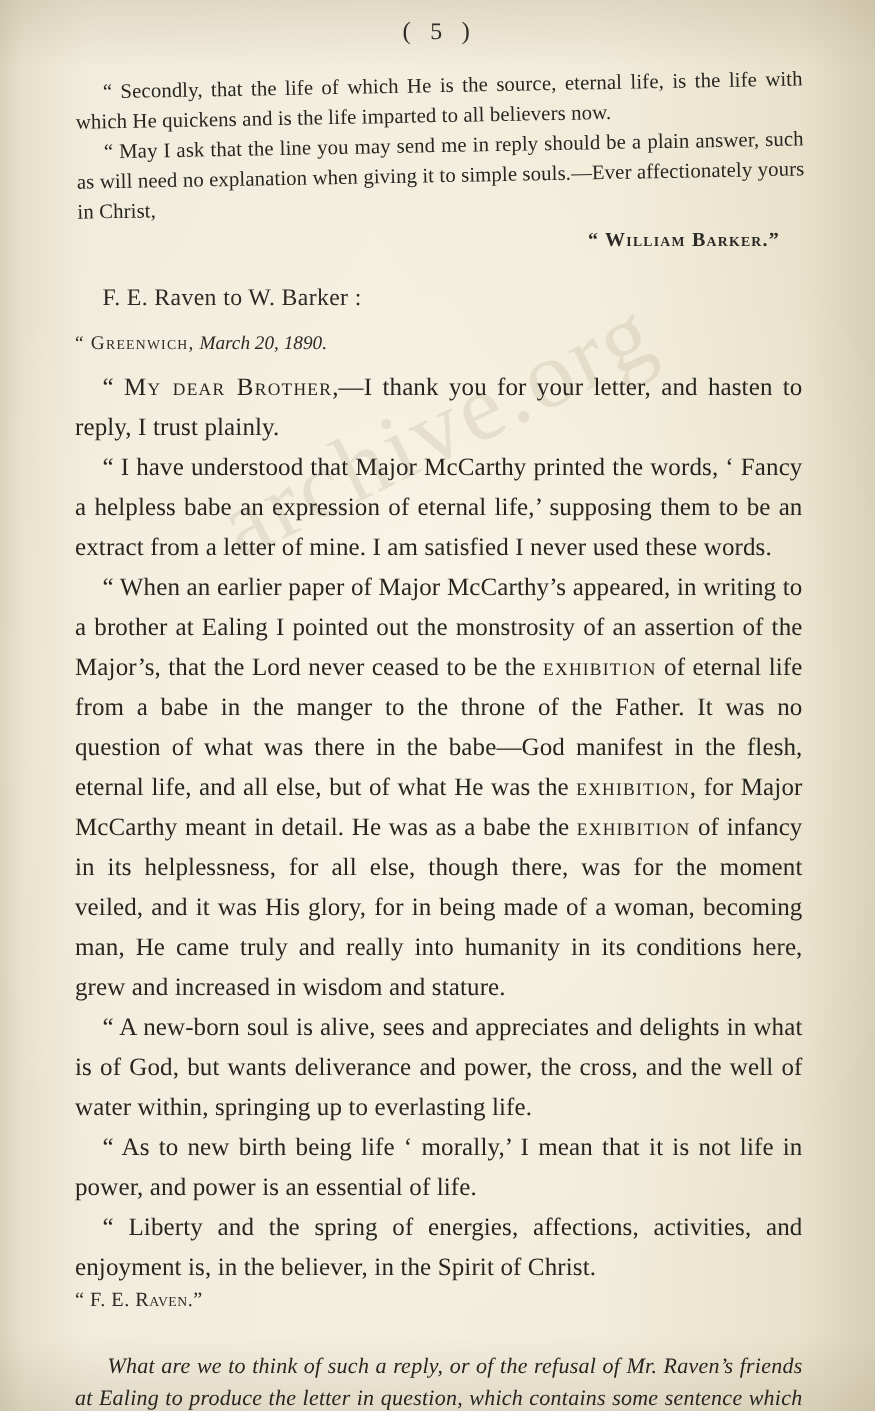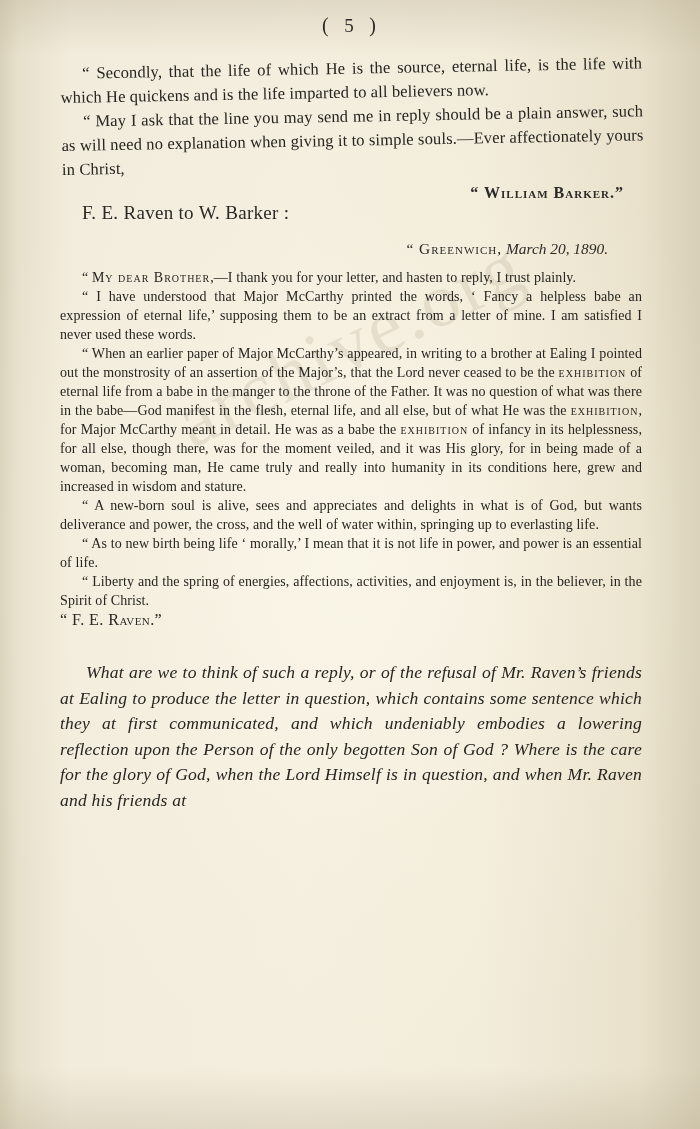--- a/index.html
+++ b/index.html
@@ -71,49 +71,50 @@
   .body-col {
     position: absolute;
     left: 60px;
     top: 62px;
     width: 582px;
   }
 
   p.para {
     margin: 0 0 0 0;
     text-indent: 22px;
-    font-size: 14px;
-    line-height: 19px;
+    font-size: 20px;
+    line-height: 32px;
     text-align: justify;
     color: #262520;
     letter-spacing: 0.1px;
   }
 
   .block1 { transform: rotate(-1.05deg); transform-origin: left top; }
   .block1 p { font-size: 16.6px; line-height: 24px; }
 
   .signature {
     text-align: right;
     font-size: 16px;
     letter-spacing: 0.4px;
     margin-top: 2px;
     padding-right: 18px;
     font-weight: bold;
   }
   .sc { font-variant: small-caps; letter-spacing: 1px; }
 
   .heading-letter {
     font-size: 19px;
+    margin-top: 26px;
     margin-bottom: 8px;
     padding-left: 22px;
     letter-spacing: 0.3px;
   }
 
   .dateline {
-    text-align: right;
+    text-align: left;
     font-size: 15.4px;
     padding-right: 34px;
     margin-top: 16px;
     margin-bottom: 10px;
   }
   .dateline i { font-style: italic; }
 
   .sig2 {
     text-align: left;
     padding-right: 60px;

